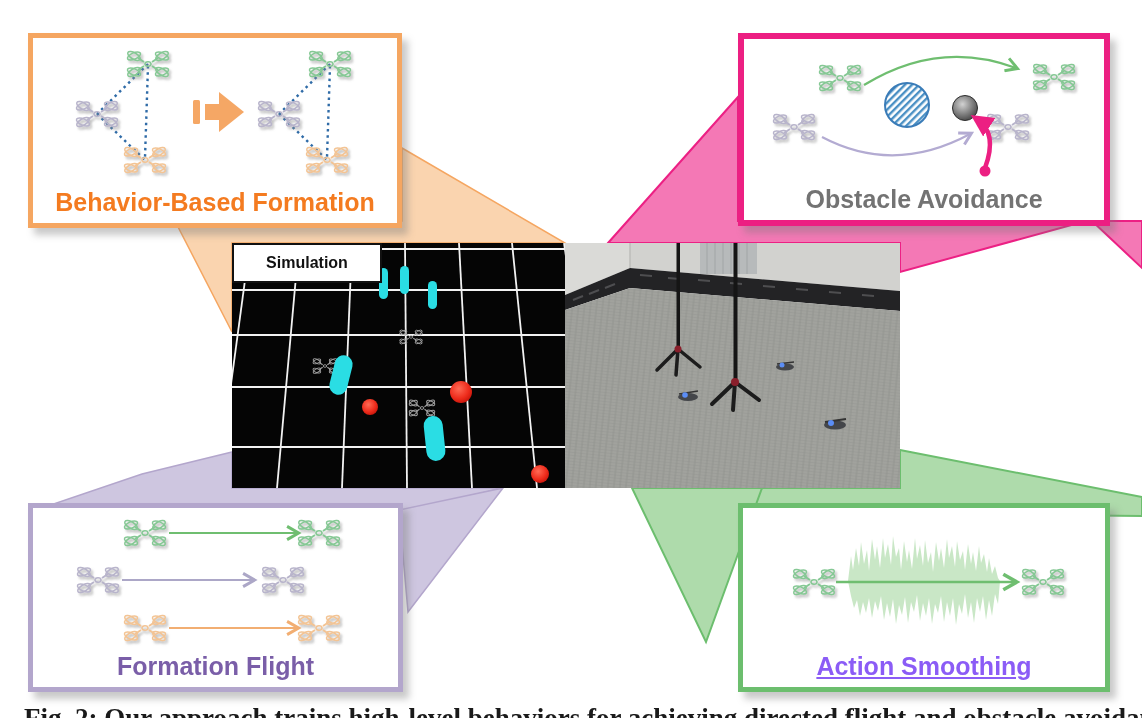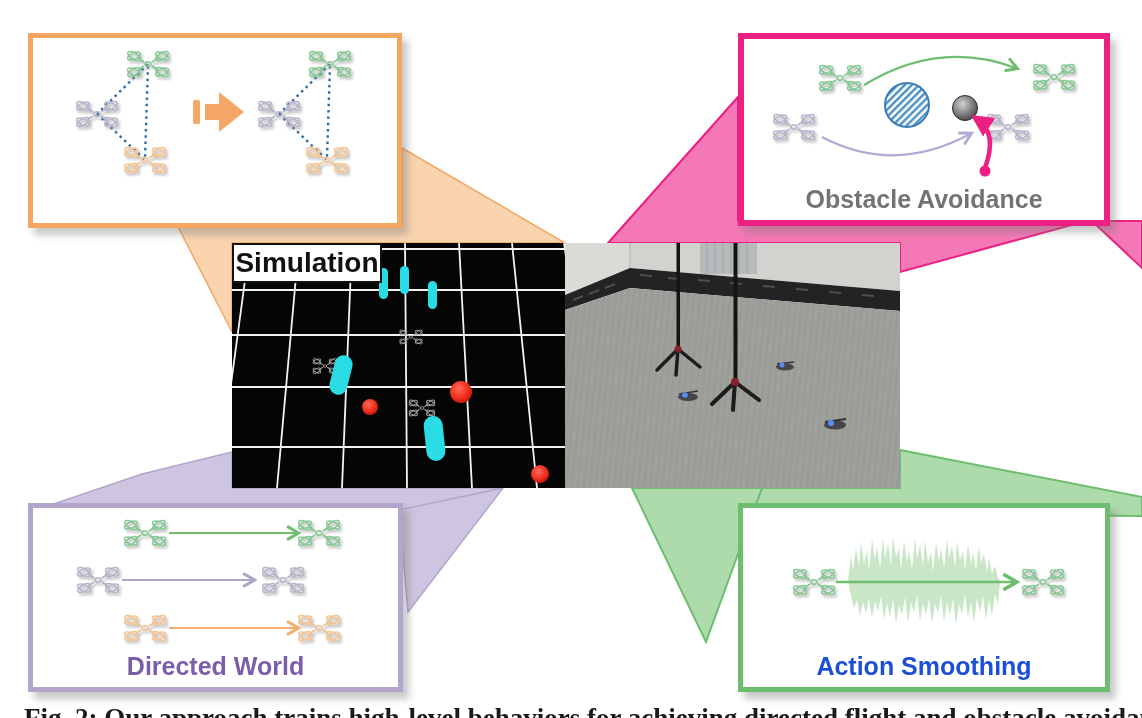--- a/index.html
+++ b/index.html
@@ -11,27 +11,27 @@
   .panel svg{position:absolute;left:0;top:0;}
   .panel-tl{left:28px;top:33px;width:364px;height:185px;border:5px solid #F5A661;}
   .panel-tr{left:738px;top:33px;width:360px;height:181px;border:6px solid #EC1F82;}
   .panel-bl{left:28px;top:503px;width:365px;height:179px;border:5px solid #B3A6CC;}
   .panel-br{left:738px;top:503px;width:362px;height:179px;border:5px solid #6CBE6E;}
   .plabel{position:absolute;left:0;right:0;bottom:6px;text-align:center;
           font-weight:bold;font-size:25px;letter-spacing:0px;z-index:4;}
   .plabel.orange{color:#F47B20;}
   .plabel.pink{color:#737373;}
   .plabel.purple{color:#7A5EA8;}
-  .plabel.green{color:#1d4ed8;}
+  .plabel.green{color:#8b5cf6;text-decoration:underline;}
   .scene{position:absolute;z-index:2;}
   .scene-sim{left:232px;top:243px;}
   .scene-real{left:565px;top:243px;}
   .imglabel{position:absolute;z-index:5;background:#ffffff;border:2px solid #111111;
             width:146px;height:36px;line-height:36px;text-align:center;
-            font-weight:bold;font-size:28px;color:#111111;}
+            font-weight:bold;font-size:16px;color:#111111;}
   .imglabel-sim{left:232px;top:243px;}
   .imglabel-real{left:754px;top:243px;}
   .caption{position:absolute;left:24px;top:703px;z-index:6;white-space:nowrap;
            font-family:"Liberation Serif",serif;font-weight:bold;font-size:27px;color:#1a1a1a;}
 </style>
 </head>
 <body>
 
 <div class="fig">
 
@@ -112,20 +112,21 @@
         <use href="#drone" transform="translate(297,26)" stroke="#85C894" stroke-width="1.5" filter="url(#dsh)"></use>
         <use href="#drone" transform="translate(246,76)" stroke="#B8B4CB" stroke-width="1.5" filter="url(#dsh)"></use>
         <use href="#drone" transform="translate(294,122)" stroke="#F3C494" stroke-width="1.5" filter="url(#dsh)"></use>
       </g>
       <g fill="#F5A765">
         <rect x="160" y="62" width="7" height="24" rx="1.5"></rect>
         <rect x="172" y="66" width="15" height="16"></rect>
         <polygon points="186,54 211,74 186,94"></polygon>
       </g>
     </svg>
+    <div class="plabel orange">Behavior-Based Formation</div>
   </div>
 
   <div class="panel panel-tr">
     <svg width="360" height="169" viewBox="0 0 360 169">
       <path d="M120,46 Q195,0 272,29" fill="none" stroke="#6FBE70" stroke-width="2.2" marker-end="url(#ah-green)"></path>
       <path d="M78,98 Q150,136 226,95" fill="none" stroke="#B3ABD2" stroke-width="2.2" marker-end="url(#ah-purple)"></path>
       <circle cx="163" cy="66" r="22" fill="url(#hatch)" stroke="#3A7CB8" stroke-width="2"></circle>
       <circle cx="221" cy="69" r="12.5" fill="url(#sphereGrad)" stroke="#2c2c2c" stroke-width="1"></circle>
       <g>
         <use href="#drone" transform="translate(96,39)" stroke="#85C894" stroke-width="1.5" filter="url(#dsh)"></use>
@@ -148,21 +149,21 @@
       <line x1="136" y1="120" x2="264" y2="120" stroke="#F2AE72" stroke-width="2.2" marker-end="url(#ah-orange)"></line>
       <g>
         <use href="#drone" transform="translate(112,25)" stroke="#85C894" stroke-width="1.5" filter="url(#dsh)"></use>
         <use href="#drone" transform="translate(286,25)" stroke="#85C894" stroke-width="1.5" filter="url(#dsh)"></use>
         <use href="#drone" transform="translate(65,72)" stroke="#B8B4CB" stroke-width="1.5" filter="url(#dsh)"></use>
         <use href="#drone" transform="translate(250,72)" stroke="#B8B4CB" stroke-width="1.5" filter="url(#dsh)"></use>
         <use href="#drone" transform="translate(112,120)" stroke="#F3C494" stroke-width="1.5" filter="url(#dsh)"></use>
         <use href="#drone" transform="translate(286,120)" stroke="#F3C494" stroke-width="1.5" filter="url(#dsh)"></use>
       </g>
     </svg>
-    <div class="plabel purple">Directed World</div>
+    <div class="plabel purple">Formation Flight</div>
   </div>
 
   <div class="panel panel-br">
     <svg width="362" height="179" viewBox="0 0 362 179">
       <path fill="#C9E7C6" d="M105,73 L108,48 L110,62 L113,40 L116,58 L118,34 L121,56 L124,42 L126,63 L129,31 L132,52 L134,38 L137,60 L140,30 L142,50 L145,36 L148,57 L150,28 L153,49 L156,40 L158,62 L161,33 L164,54 L166,42 L169,61 L172,30 L174,51 L177,37 L180,58 L182,32 L185,55 L188,44 L190,64 L193,34 L196,53 L198,40 L201,60 L204,31 L206,50 L209,38 L212,59 L214,33 L217,52 L220,43 L222,62 L225,36 L228,56 L230,44 L233,63 L236,38 L238,55 L241,46 L244,64 L246,50 L249,66 L252,58 L255,70 L257,73
            L255,96 L252,86 L249,108 L246,92 L243,112 L240,88 L237,104 L234,90 L231,115 L228,94 L225,110 L222,86 L219,106 L216,96 L213,117 L210,90 L207,108 L204,94 L201,114 L198,88 L195,105 L192,96 L189,116 L186,90 L183,108 L180,95 L177,113 L174,87 L171,104 L168,94 L165,115 L162,89 L159,107 L156,97 L153,116 L150,91 L147,109 L144,95 L141,112 L138,88 L135,103 L132,93 L129,110 L126,90 L123,105 L120,94 L117,108 L114,92 L111,100 L108,88 Z"></path>
       <line x1="93" y1="74" x2="272" y2="74" stroke="#6FBE70" stroke-width="2.6" marker-end="url(#ah-green)"></line>
       <use href="#drone" transform="translate(71,74)" stroke="#85C894" stroke-width="1.5" filter="url(#dsh)"></use>
       <use href="#drone" transform="translate(300,74)" stroke="#85C894" stroke-width="1.5" filter="url(#dsh)"></use>
     </svg>

